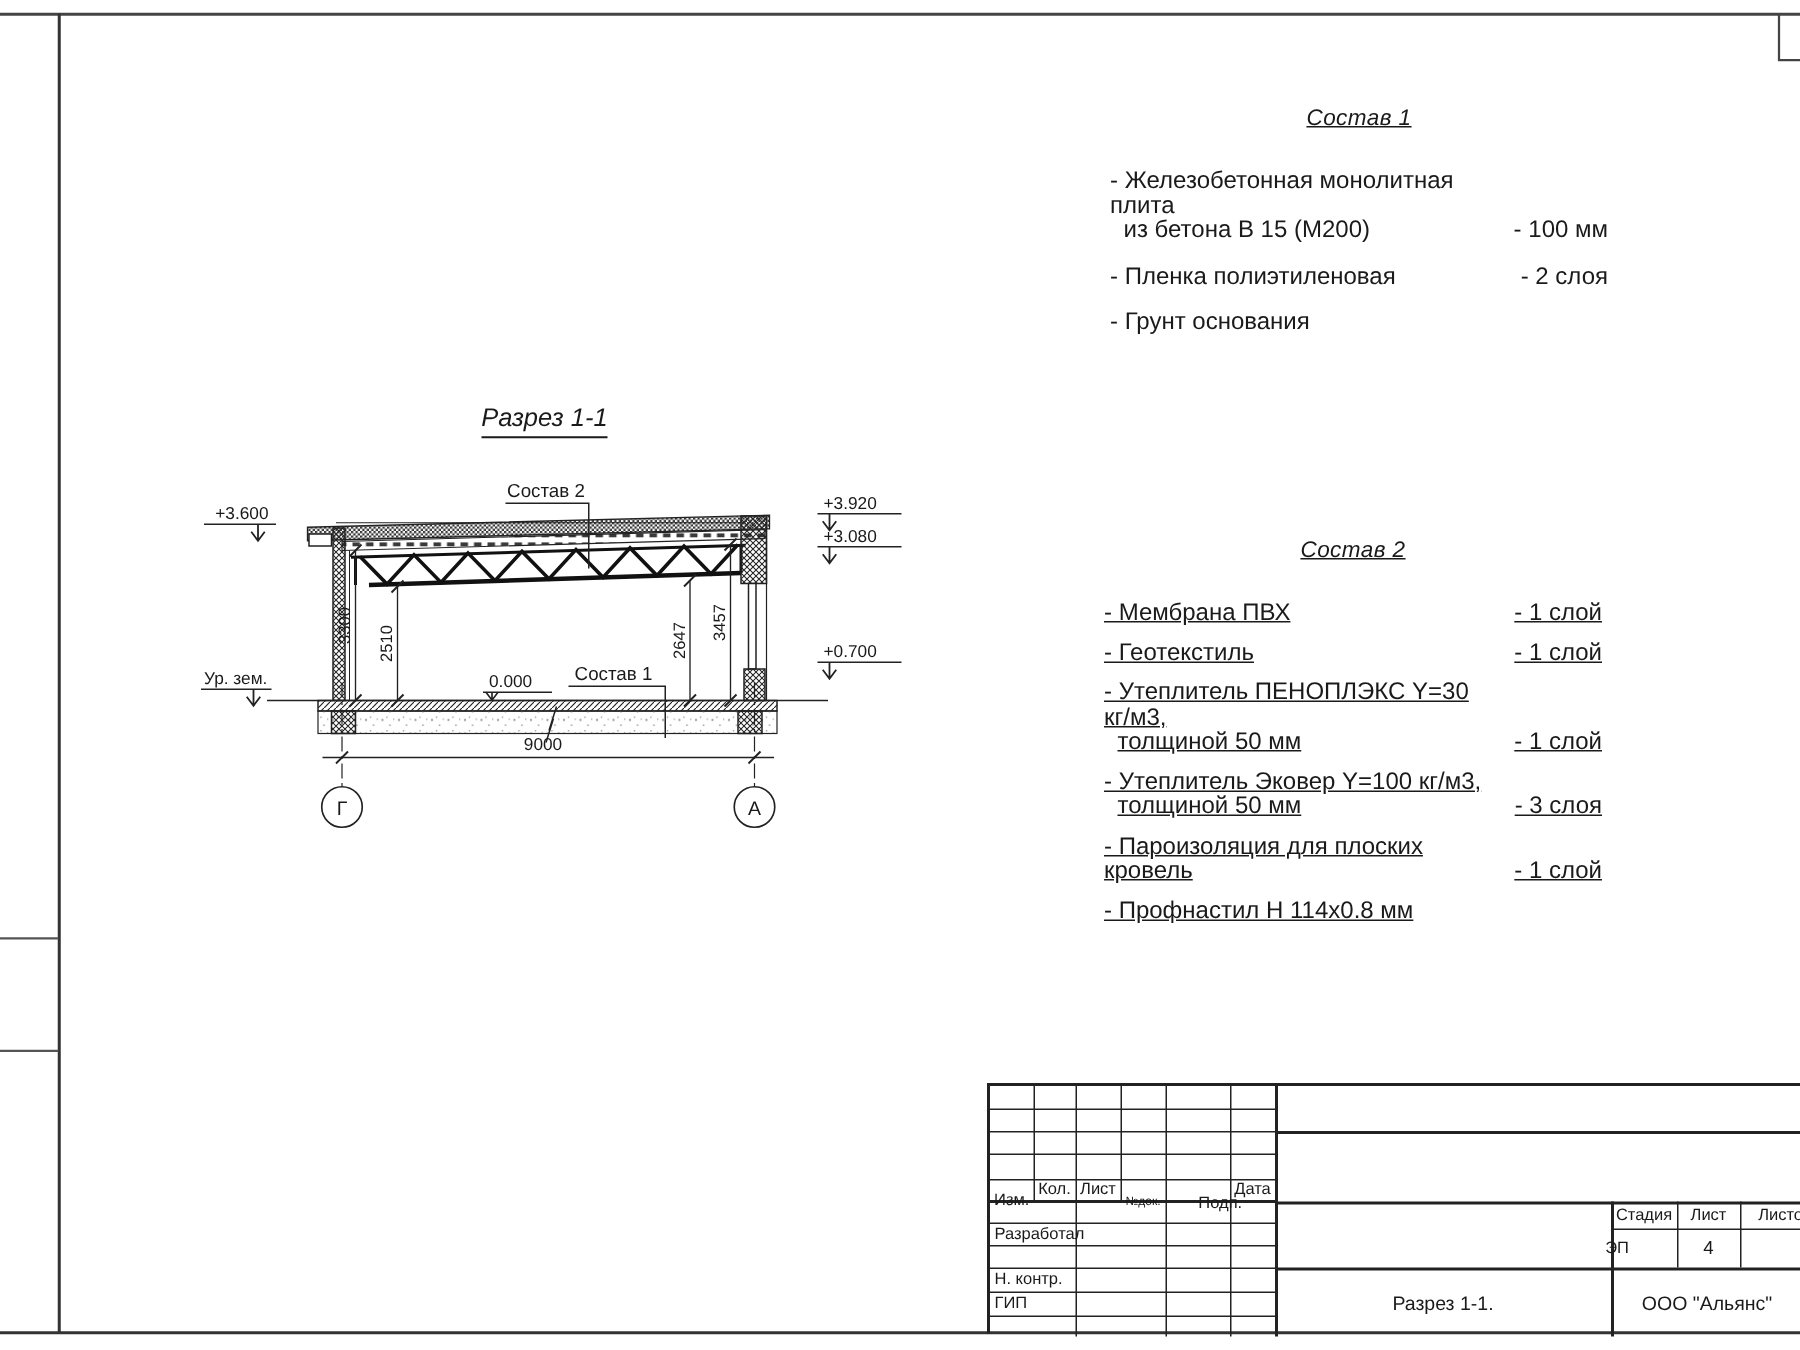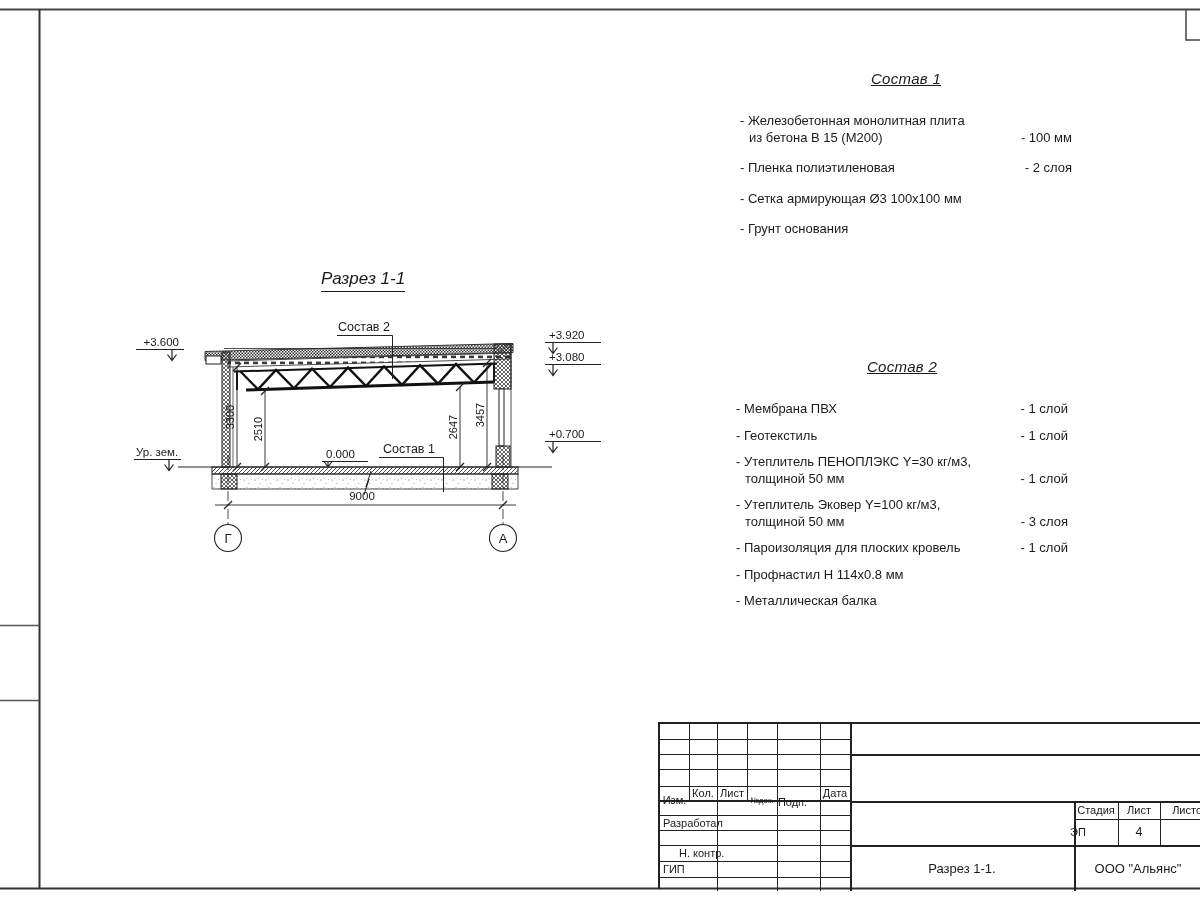--- a/index.html
+++ b/index.html
@@ -10,24 +10,24 @@
   }
   .abs{position:absolute;}
   
   .sostav{position:absolute;width:332px;}
   .sostav-title{
     text-align:center;font-style:italic;font-size:15px;
     text-decoration:underline;margin-bottom:26px;letter-spacing:.3px;
   }
   .layer-item{
     display:flex;justify-content:space-between;align-items:flex-end;
-    font-size:13px;line-height:16.5px;
+    font-size:16px;line-height:16.5px;
   }
   .s1 .layer-item{margin-bottom:14px;}
-  .s2 .layer-item{margin-bottom:10px;}
+  .s2 .layer-item{margin-bottom:10px;text-decoration:underline;}
   .layer-lines{max-width:262px;}
   .layer-lines div:nth-child(2):not(:empty){padding-left:9px;}
   .layer-value{white-space:nowrap;padding-left:6px;}
   
   .tb{position:absolute;left:658px;top:722px;width:542px;height:167px;
       border-top:2px solid #222;border-left:2px solid #222;box-sizing:border-box;
       font-size:11px;}
   .tb .h{position:absolute;background:#222;height:1px;}
   .tb .h2{position:absolute;background:#222;height:2px;}
   .tb .v{position:absolute;background:#222;width:1px;}
@@ -219,27 +219,20 @@
   </div>
   <div class="layer-item">
     <div class="layer-lines">
         <div>- Пленка полиэтиленовая</div>
         <div></div>
       </div>
     <div class="layer-value">- 2 слоя</div>
   </div>
   <div class="layer-item">
     <div class="layer-lines">
-        <div>- Сетка армирующая Ø3 100х100 мм</div>
-        <div></div>
-      </div>
-    <div class="layer-value"></div>
-  </div>
-  <div class="layer-item">
-    <div class="layer-lines">
         <div>- Грунт основания</div>
         <div></div>
       </div>
     <div class="layer-value"></div>
   </div>
 </div>
 
 <div class="sostav s2" style="left:736px;top:358px">
   <div class="sostav-title">Состав 2</div>
   <div class="layer-item">
@@ -273,27 +266,20 @@
   <div class="layer-item">
     <div class="layer-lines">
         <div>- Пароизоляция для плоских кровель</div>
         <div></div>
       </div>
     <div class="layer-value">- 1 слой</div>
   </div>
   <div class="layer-item">
     <div class="layer-lines">
         <div>- Профнастил Н 114х0.8 мм</div>
-        <div></div>
-      </div>
-    <div class="layer-value"></div>
-  </div>
-  <div class="layer-item">
-    <div class="layer-lines">
-        <div>- Металлическая балка</div>
         <div></div>
       </div>
     <div class="layer-value"></div>
   </div>
 </div>
 
 <div class="tb">
 
   <div class="h" style="left:0;top:15px;width:190px"></div>
   <div class="h" style="left:0;top:30px;width:190px"></div>
@@ -318,25 +304,25 @@
   <div class="h2" style="left:190px;top:121px;width:352px"></div>
   <div class="v2" style="left:414px;top:77px;height:90px"></div>
   <div class="v" style="left:458px;top:77px;height:44px"></div>
   <div class="v" style="left:500px;top:77px;height:44px"></div>
   <div class="h" style="left:414px;top:95px;width:128px"></div>
 
   <div class="cell" style="left:0;top:62px;width:29px;height:28px">Изм.</div>
   <div class="cell" style="left:29px;top:62px;width:28px;height:14px">Кол.</div>
   <div class="cell" style="left:57px;top:62px;width:30px;height:14px">Лист</div>
   <div class="cell tiny" style="left:87px;top:62px;width:30px;height:28px">№док.</div>
-  <div class="cell" style="left:111px;top:62px;width:43px;height:32px">Подп.</div>
+  <div class="cell" style="left:132px;top:62px;width:43px;height:32px">Подп.</div>
   <div class="cell" style="left:160px;top:62px;width:30px;height:14px">Дата</div>
 
   <div class="cell left small" style="left:0;top:91px;width:57px;height:15px">Разработал</div>
-  <div class="cell left small" style="left:16px;top:121px;width:57px;height:16px">Н. контр.</div>
+  <div class="cell left small" style="left:0;top:121px;width:57px;height:16px">Н. контр.</div>
   <div class="cell left small" style="left:0;top:137px;width:57px;height:16px">ГИП</div>
 
   <div class="cell" style="left:414px;top:77px;width:44px;height:18px">Стадия</div>
   <div class="cell" style="left:458px;top:77px;width:42px;height:18px">Лист</div>
   <div class="cell" style="left:500px;top:77px;width:60px;height:18px">Листов</div>
   <div class="cell" style="left:396px;top:95px;width:44px;height:26px;font-size:11px">ЭП</div>
   <div class="cell" style="left:458px;top:95px;width:42px;height:26px;font-size:12.5px">4</div>
 
   <div class="cell" style="left:190px;top:121px;width:224px;height:46px;font-size:13px">Разрез 1-1.</div>
   <div class="cell" style="left:414px;top:121px;width:128px;height:46px;font-size:13px">ООО "Альянс"</div>

